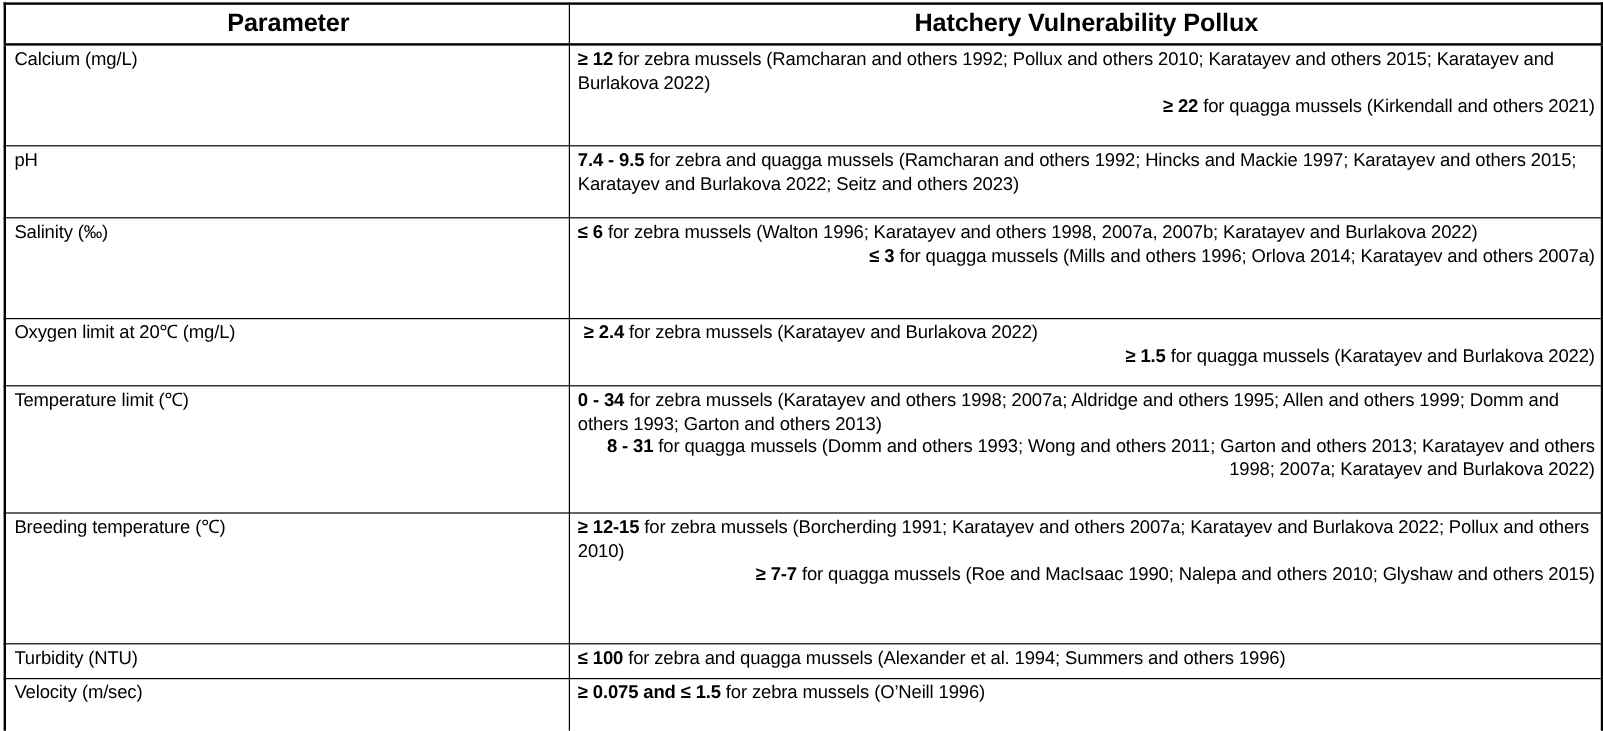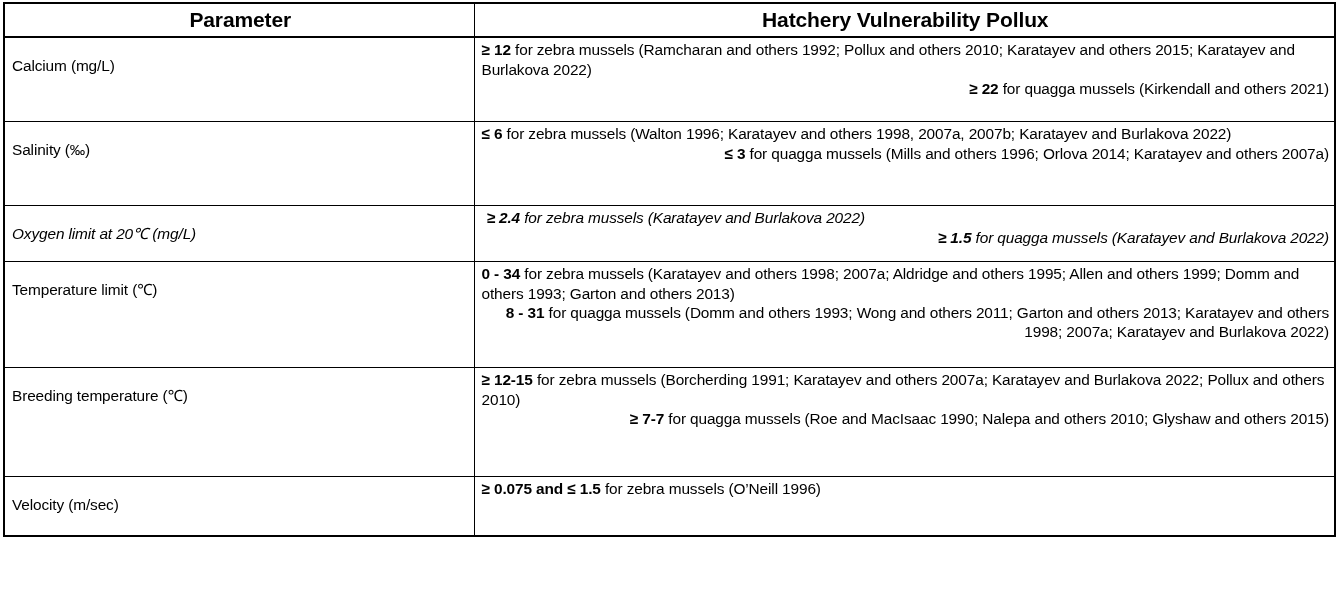--- a/index.html
+++ b/index.html
@@ -45,28 +45,28 @@
     padding-top: 3px;
     padding-bottom: 3px;
   }
   .cell-line {
     display: block;
     white-space: normal;
   }
   .cell-line + .cell-line { margin-top: 0px; text-align: right; }
   .bold-lead { font-weight: bold; margin-top: 12px; }
   .indent-lead { padding-left: 5px; }
-  .param-text { display: block; margin-top: 16px; }
+  .param-text { display: block; }
 
   
   tr.r-head  th { height: 23px; }
   tr.r-ca    td { height: 78px; }
   tr.r-ph    td { height: 54px; }
   tr.r-sal   td { height: 78px; }
-  tr.r-oxy   td { height: 50px; font-style: italic; }
+  tr.r-oxy   td { height: 50px; }
   tr.r-temp  td { height: 100px; }
   tr.r-breed td { height: 103px; }
   tr.r-turb  td { height: 23px; }
   tr.r-vel   td { height: 53px; }
 </style>
 </head>
 <body>
 
 <div id="table-wrap">
   <table class="vuln-table">
@@ -81,20 +81,28 @@
       </tr>
     </thead>
     <tbody>
       <tr class="r-ca">
         <td>
           <span class="param-text">Calcium (mg/L)</span>
         </td>
         <td>
           <span class="cell-line"><span class="bold-lead">≥ 12</span><span> for zebra mussels (Ramcharan and others 1992; Pollux and others 2010; Karatayev and others 2015; Karatayev and Burlakova 2022)</span></span>
           <span class="cell-line"><span class="bold-lead">≥ 22</span><span> for quagga mussels (Kirkendall and others 2021)</span></span>
+        </td>
+      </tr>
+      <tr class="r-ph">
+        <td>
+          <span class="param-text">pH</span>
+        </td>
+        <td>
+          <span class="cell-line"><span class="bold-lead">7.4 - 9.5</span><span> for zebra and quagga mussels (Ramcharan and others 1992; Hincks and Mackie 1997; Karatayev and others 2015; Karatayev and Burlakova 2022; Seitz and others 2023)</span></span>
         </td>
       </tr>
       <tr class="r-sal">
         <td>
           <span class="param-text">Salinity (‰)</span>
         </td>
         <td>
           <span class="cell-line"><span class="bold-lead">≤ 6</span><span> for zebra mussels (Walton 1996; Karatayev and others 1998, 2007a, 2007b; Karatayev and Burlakova 2022)</span></span>
           <span class="cell-line"><span class="bold-lead">≤ 3</span><span> for quagga mussels (Mills and others 1996; Orlova 2014; Karatayev and others 2007a)</span></span>
         </td>
@@ -119,20 +127,28 @@
       </tr>
       <tr class="r-breed">
         <td>
           <span class="param-text">Breeding temperature (℃)</span>
         </td>
         <td>
           <span class="cell-line"><span class="bold-lead">≥ 12-15</span><span> for zebra mussels (Borcherding 1991; Karatayev and others 2007a; Karatayev and Burlakova 2022; Pollux and others 2010)</span></span>
           <span class="cell-line"><span class="bold-lead">≥ 7-7</span><span> for quagga mussels (Roe and MacIsaac 1990; Nalepa and others 2010; Glyshaw and others 2015)</span></span>
         </td>
       </tr>
+      <tr class="r-turb">
+        <td>
+          <span class="param-text">Turbidity (NTU)</span>
+        </td>
+        <td>
+          <span class="cell-line"><span class="bold-lead">≤ 100</span><span> for zebra and quagga mussels (Alexander et al. 1994; Summers and others 1996)</span></span>
+        </td>
+      </tr>
       <tr class="r-vel">
         <td>
           <span class="param-text">Velocity (m/sec)</span>
         </td>
         <td>
           <span class="cell-line"><span class="bold-lead">≥ 0.075 and ≤ 1.5</span><span> for zebra mussels (O’Neill 1996)</span></span>
         </td>
       </tr>
     </tbody>
   </table>

